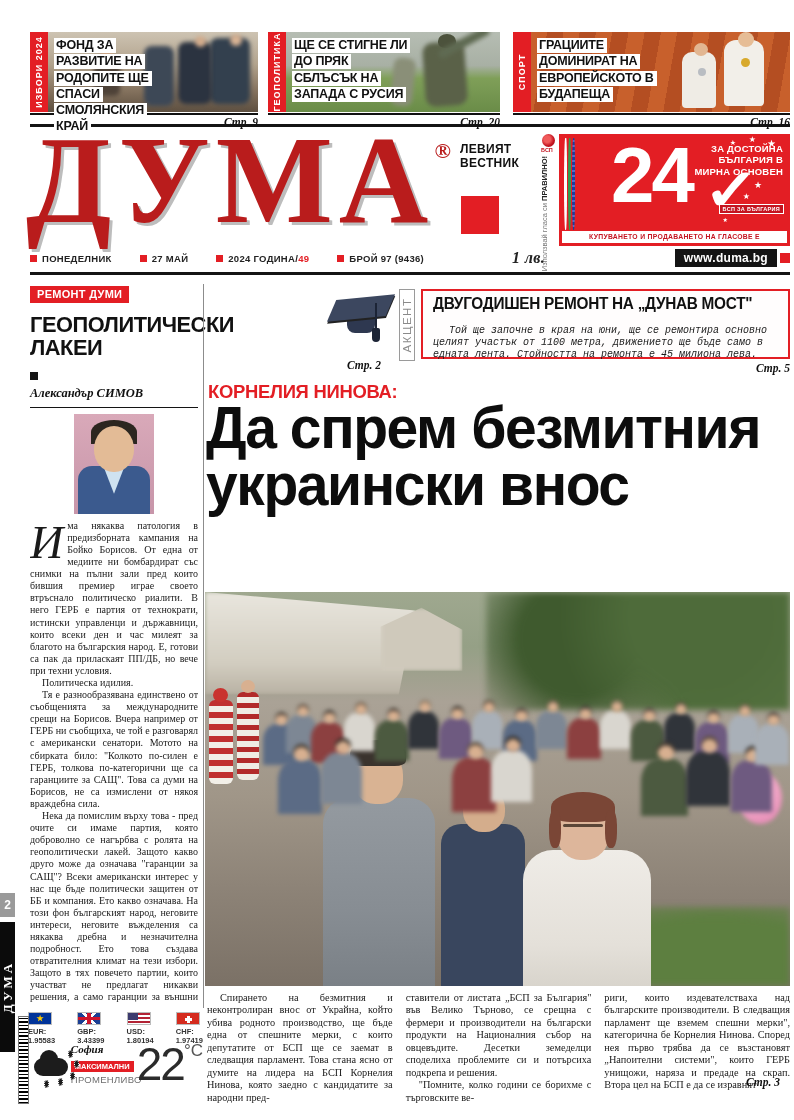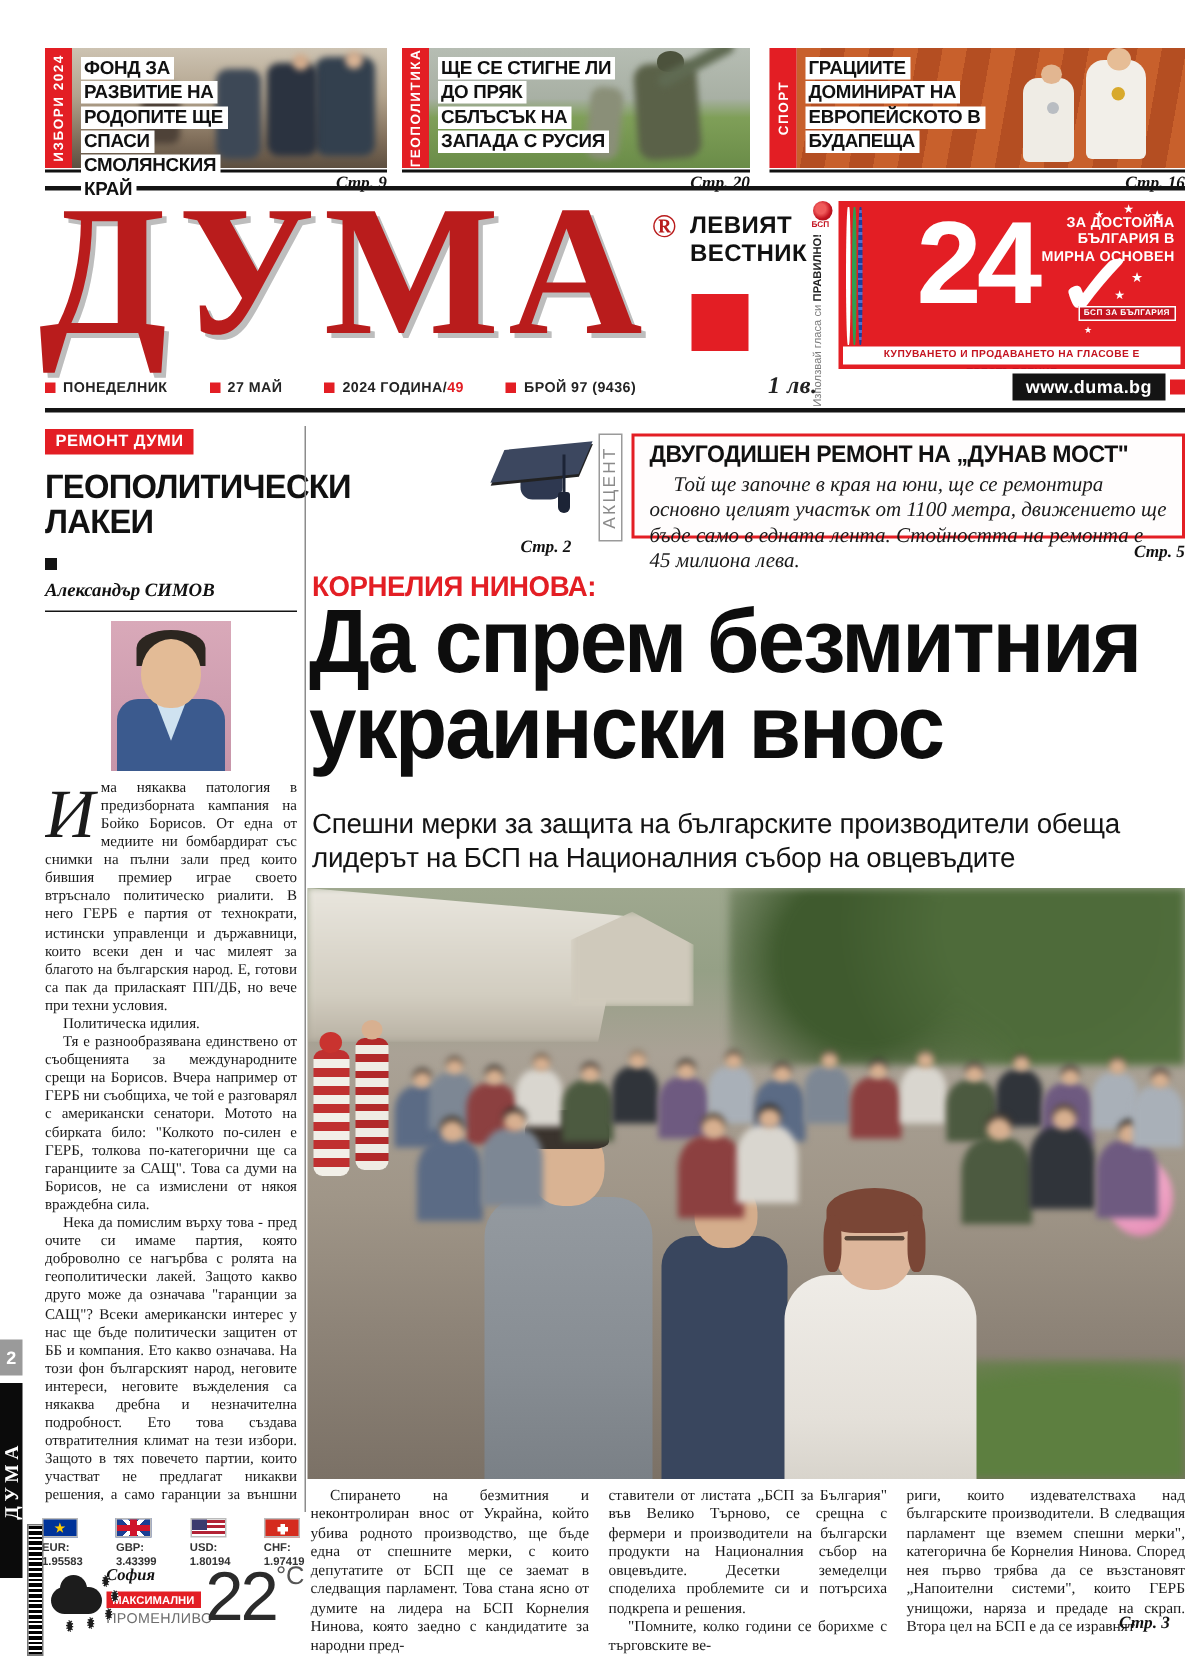--- a/index.html
+++ b/index.html
@@ -16,21 +16,21 @@
   .ttitle span { background:#fff; padding:0 3px 1px 2px; box-decoration-break:clone; -webkit-box-decoration-break:clone; }
   .pageref { position:absolute; border-top:2px solid #111; padding-top:1px; text-align:right; font-family:"Liberation Serif", serif; font-style:italic; font-weight:bold; font-size:11.5px; }
   .rule-black { position:absolute; left:30px; width:760px; height:3px; background:#141414; }
 
   
   .shp { position:absolute; }
 
   
   .logo { position:absolute; left:26px; top:124px; font-family:"Liberation Serif", serif; font-weight:bold; font-size:124px; line-height:0.92; letter-spacing:6px; color:#b91c1c; text-shadow:3px 3px 0 #bdbdbd; }
   .logo sup { font-size:22px; letter-spacing:0; vertical-align:64px; text-shadow:none; }
-  .tagline { position:absolute; left:460px; top:142px; font-weight:bold; font-size:16px; line-height:1.18; letter-spacing:0.3px; }
+  .tagline { position:absolute; left:460px; top:142px; font-weight:bold; font-size:12px; line-height:1.18; letter-spacing:0.3px; }
   .redsq { position:absolute; left:461px; top:196px; width:38px; height:38px; background:#e31e24; }
 
   
   .vstrip { position:absolute; left:540px; top:134px; width:18px; height:112px; }
   .vstrip .rose { position:absolute; top:0; left:2px; width:13px; height:13px; border-radius:50%; background:radial-gradient(circle at 40% 40%, #f05a5a 0 30%, #c41420 60%, #8f0e18 100%); }
   .vstrip .bsp { position:absolute; top:13px; left:1px; font-size:5.5px; font-weight:bold; color:#c41420; }
   .vstrip .vt { position:absolute; left:0; top:22px; writing-mode:vertical-rl; transform:rotate(180deg); font-size:7.5px; white-space:nowrap; }
   .vstrip .vt .g { color:#7a7a7a; }
   .vstrip .vt .b { font-weight:bold; color:#222; }
 
@@ -116,21 +116,21 @@
   .cap .base { position:absolute; left:16px; top:22px; width:28px; height:20px; border-radius:4px 4px 8px 8px; background:#2e3850; }
   .cap .cord { position:absolute; left:44px; top:12px; width:1.5px; height:26px; background:#1c2436; }
   .cap .tassel { position:absolute; left:41px; top:37px; width:8px; height:14px; border-radius:2px 2px 4px 4px; background:#1c2436; }
   .eduref { position:absolute; left:213px; top:359px; width:168px; text-align:right; font-family:"Liberation Serif", serif; font-style:italic; font-weight:bold; font-size:11.5px; }
 
   .accent { position:absolute; left:399px; top:289px; width:16px; height:72px; border:1px solid #9a9a9a; }
   .accent span { position:absolute; left:50%; top:50%; transform:translate(-50%,-50%) rotate(180deg); writing-mode:vertical-rl; color:#8a8a8a; font-size:11.5px; letter-spacing:1.5px; }
 
   .danube { position:absolute; left:421px; top:289px; width:369px; height:70px; border:2px solid #e31e24; padding:4px 10px 0; background:#fffdfd; }
   .danube .t { font-weight:bold; font-size:16px; letter-spacing:-0.3px; transform:scaleX(0.96); transform-origin:left; white-space:nowrap; }
-  .danube .b { margin-top:2px; font-family:Liberation Serif, serif; font-style:italic; font-size:14px; line-height:1.22; text-indent:16px; color:#1a1a1a; }
+  .danube .b { margin-top:12px; font-family:Liberation Mono, monospace; font-style:italic; font-size:10px; line-height:1.22; text-indent:16px; color:#1a1a1a; }
   .danuberef { position:absolute; left:421px; top:362px; width:369px; text-align:right; font-family:"Liberation Serif", serif; font-style:italic; font-weight:bold; font-size:11.5px; }
 
   .kicker { position:absolute; left:208px; top:381px; color:#e31e24; font-weight:bold; font-size:19px; letter-spacing:-0.3px; transform:scaleX(0.97); transform-origin:left; }
   .headline { position:absolute; left:206px; top:399px; font-weight:bold; font-size:60px; line-height:0.95; letter-spacing:-1.5px; color:#0d0d0d; transform:scaleX(0.95); transform-origin:left; }
   .subhead { position:absolute; left:208px; top:537px; width:578px; font-size:18.5px; line-height:1.26; letter-spacing:-0.2px; color:#141414; }
 
   
   .mainphoto { position:absolute; left:205px; top:592px; width:585px; height:394px; overflow:hidden;
     background:linear-gradient(180deg,#9fa88f 0%,#95a086 14%,#aaa296 28%,#a09688 52%,#8e8478 74%,#7b7166 100%); }
   .mp { position:absolute; }
@@ -349,21 +349,20 @@
     <div class="t">ДВУГОДИШЕН РЕМОНТ НА „ДУНАВ МОСТ"</div>
     <div class="b">Той ще започне в края на юни, ще се ремонтира основно целият участък от 1100 метра, движението ще бъде само в едната лента. Стойността на ремонта е 45 милиона лева.</div>
   </div>
   <div class="danuberef">Стр. 5</div>
 
   <div class="kicker">КОРНЕЛИЯ НИНОВА:</div>
   <div class="headline">
     <div>Да спрем безмитния</div>
     <div>украински внос</div>
   </div>
-  <div class="subhead">Спешни мерки за защита на българските производители обеща лидерът на БСП на Националния събор на овцевъдите</div>
 
   <div class="mainphoto" id="mainphoto">
 
     <div class="mp blur3" style="right:0;top:0;width:52%;height:30%;background:radial-gradient(circle at 70% 20%,#4e6b3a 0 30%,transparent 60%),radial-gradient(circle at 30% 40%,#3f5a2e 0 26%,transparent 55%),radial-gradient(circle at 90% 60%,#54713f 0 30%,transparent 60%);"></div>
 
     <div class="mp blur2" style="left:0;top:0;width:36%;height:26%;background:linear-gradient(180deg,#e9e6de 0%,#d2cdc0 70%,#b9b2a4 100%);clip-path:polygon(0 0,100% 18%,92% 100%,0 100%);"></div>
     <div class="mp blur2" style="left:30%;top:4%;width:14%;height:16%;background:#cfc9bb;clip-path:polygon(0 30%,50% 0,100% 35%,100% 100%,0 100%);"></div>
 
     <div class="mp" style="left:4px;top:108px;width:24px;height:84px;background:repeating-linear-gradient(180deg,#c03030 0 6px,#f2efe8 6px 12px);border-radius:6px;"></div>
     <div class="mp" style="left:32px;top:100px;width:22px;height:88px;background:repeating-linear-gradient(180deg,#b22a2a 0 5px,#efece4 5px 11px);border-radius:6px;"></div>

